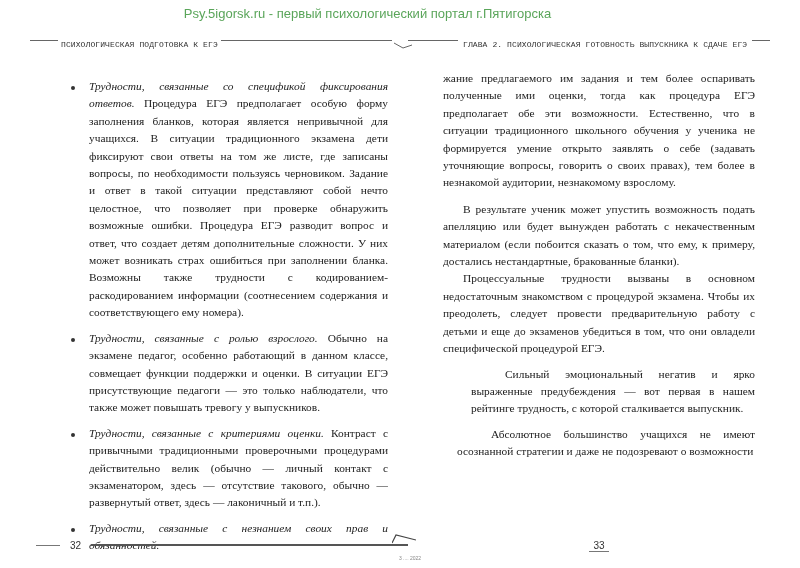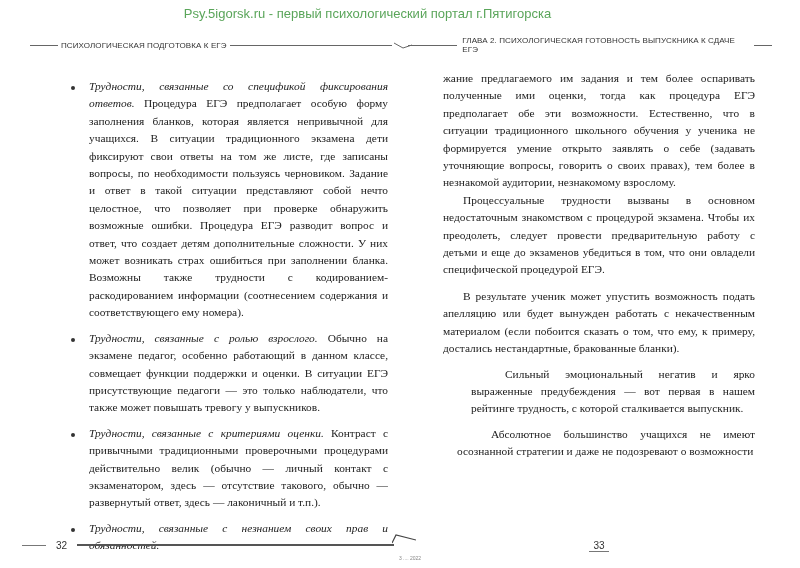--- a/index.html
+++ b/index.html
@@ -5,22 +5,22 @@
   html, body { margin: 0; padding: 0; }
   body {
     width: 800px; height: 568px; background: #ffffff; position: relative; overflow: hidden;
     font-family: "Liberation Serif", "DejaVu Serif", serif; color: #222;
   }
   .site-title {
     position: absolute; top: 6px; left: 0; width: 735px; text-align: center;
     font-family: "Liberation Sans", "DejaVu Sans", sans-serif; font-size: 13px; color: #5aa55a;
   }
   .run-head {
-    position: absolute; top: 40px; height: 10px; display: flex; align-items: center;
-    font-family: Liberation Sans, sans-serif; font-size: 8px; color: #333;
+    position: absolute; top: 40px; height: 10px; display: flex; align-items: flex-start;
+    font-family: Liberation Mono, monospace; font-size: 8px; color: #333;
     letter-spacing: 0.1px;
   }
   .run-head .rule { height: 1px; background: #666; }
   .left-head { left: 30px; width: 362px; }
   .right-head { left: 408px; width: 364px; }
   .fold {
     position: absolute; left: 394px; top: 40px; width: 18px; height: 10px;
   }
   .page {
     position: absolute; top: 70px; font-size: 11.4px; line-height: 17.4px; text-align: justify;
@@ -82,29 +82,29 @@
       <span class="dot"></span><em>Трудности, связанные с критериями оценки.</em><span> Контраст с привычными традиционными проверочными процедурами действительно велик (обычно — личный контакт с экзаменатором, здесь — отсутствие такового, обычно — развернутый ответ, здесь — лаконичный и т.п.).</span>
     </li>
     <li>
       <span class="dot"></span><em>Трудности, связанные с незнанием своих прав и обязанностей.</em>
     </li>
   </ul>
 </div>
 
 <div class="page right-page">
   <p>жание предлагаемого им задания и тем более оспаривать полученные ими оценки, тогда как процедура ЕГЭ предполагает обе эти возможности. Естественно, что в ситуации традиционного школьного обучения у ученика не формируется умение открыто заявлять о себе (задавать уточняющие вопросы, говорить о своих правах), тем более в незнакомой аудитории, незнакомому взрослому.</p>
+  <p class="indent" style="margin-top:9px;">В результате ученик может упустить возможность подать апелляцию или будет вынужден работать с некачественным материалом (если побоится сказать о том, что ему, к примеру, достались нестандартные, бракованные бланки).</p>
   <p class="indent">Процессуальные трудности вызваны в основном недостаточным знакомством с процедурой экзамена. Чтобы их преодолеть, следует провести предварительную работу с детьми и еще до экзаменов убедиться в том, что они овладели специфической процедурой ЕГЭ.</p>
-  <p class="indent" style="margin-top:9px;">В результате ученик может упустить возможность подать апелляцию или будет вынужден работать с некачественным материалом (если побоится сказать о том, что ему, к примеру, достались нестандартные, бракованные бланки).</p>
 
   <p class="sub-para" style="padding-left:28px;">Сильный эмоциональный негатив и ярко выраженные предубеждения — вот первая в нашем рейтинге трудность, с которой сталкивается выпускник.</p>
 
   <p class="sub-para" style="padding-left:14px;">Абсолютное большинство учащихся не имеют осознанной стратегии и даже не подозревают о возможности</p>
 </div>
 
-<div class="foot" style="left:22px; width:372px;">
+<div class="foot" style="left:36px; width:372px;">
   <div class="rule" style="width:24px;"></div>
   <span style="margin:0 10px;">32</span>
   <div class="rule thick" style="flex:1;"></div>
 </div>
 <svg style="position:absolute; left:392px; top:532px; width:24px; height:14px;" viewBox="0 0 24 14">
   <path d="M0 11 L4 3 L24 8" stroke="#444" stroke-width="1.2" fill="none"></path>
 </svg>
 <div class="foot" style="left:414px; width:370px;flex-direction:column;">
   <div class="rule thick" style="flex:1;"></div>
   <span style="margin:0 8px;">33</span>

